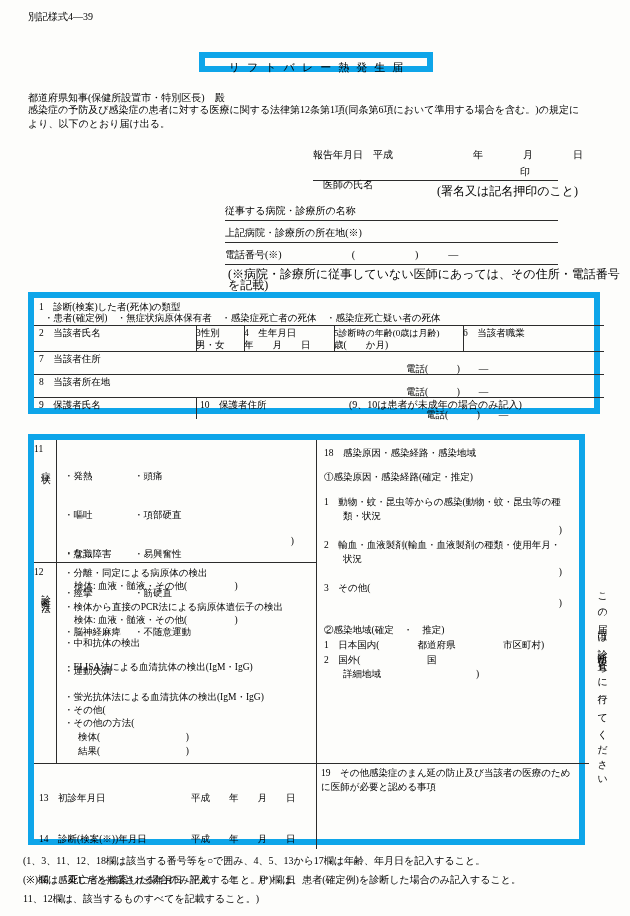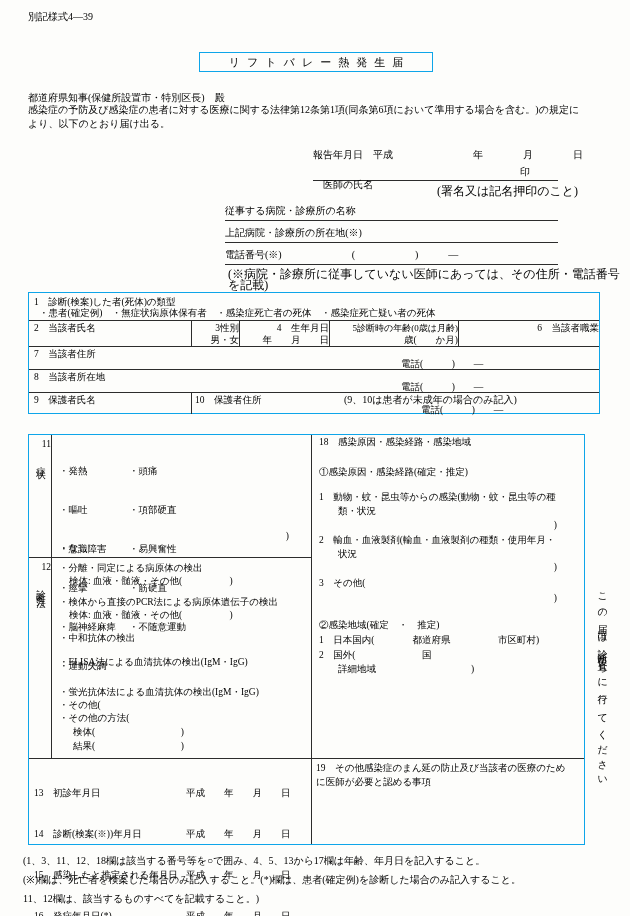--- a/index.html
+++ b/index.html
@@ -2,25 +2,25 @@
 <html><head>
 <meta charset="utf-8">
 <style>
   *{margin:0;padding:0;box-sizing:border-box}
   html,body{background:#e9e9e9}
   .page{position:relative;width:630px;height:916px;margin:0 auto;background:#fdfdfb;
         font-family:"Liberation Serif","DejaVu Serif",serif;color:#000000;overflow:hidden}
   .abs{position:absolute;white-space:pre-wrap;font-size:9.5px;line-height:12px}
   .fs10{font-size:10px;line-height:14px}
   .fs9{font-size:12px;line-height:11px}
-  .box{position:absolute;border:1px solid #0ea5e9}
+  .box{position:absolute;border:6px solid #0ea5e9}
   .bb{border-bottom:1px solid #2c2c2c}
   .hline{position:absolute;height:1px;background:#2c2c2c}
   .vline{position:absolute;width:1px;background:#2c2c2c}
-  .center{text-align:right}
+  .center{text-align:left}
   .right{text-align:right}
   .blk{display:block}
   .vert{writing-mode:vertical-rl;text-orientation:upright}
   .date-row{height:17px;white-space:pre-wrap}
   .dlabel{display:inline-block;width:152px}
   .titlebox{font-size:11px;line-height:18px;letter-spacing:7px;padding-left:7px;text-align:center}
 </style>
 </head>
 <body>
 
@@ -122,21 +122,21 @@
     <span class="abs" style="left:44px;top:305px">結果(　　　　　　　　　)</span>
 
     <div class="abs" style="left:5px;top:328px">
       <div class="date-row"><span class="dlabel">13　初診年月日</span><span>平成　　年　　月　　日</span></div>
       <div class="date-row"><span class="dlabel">14　診断(検案(※))年月日</span><span>平成　　年　　月　　日</span></div>
       <div class="date-row"><span class="dlabel">15　感染したと推定される年月日</span><span>平成　　年　　月　　日</span></div>
       <div class="date-row"><span class="dlabel">16　発病年月日(*)</span><span>平成　　年　　月　　日</span></div>
       
     </div>
 
-    <div class="abs" style="left:290px;top:1px">18　感染原因・感染経路・感染地域</div>
+    <div class="abs" style="left:290px;top:7px">18　感染原因・感染経路・感染地域</div>
     <div class="abs" style="left:290px;top:31px">①感染原因・感染経路(確定・推定)</div>
     <div class="abs" style="left:290px;top:55px;width:264px;line-height:14px">1　動物・蚊・昆虫等からの感染(動物・蚊・昆虫等の種
 　　類・状況</div>
     <div class="abs right" style="left:290px;top:84px;width:238px">)</div>
     <div class="abs" style="left:290px;top:98px;width:264px;line-height:14px">2　輸血・血液製剤(輸血・血液製剤の種類・使用年月・
 　　状況</div>
     <div class="abs right" style="left:290px;top:126px;width:238px">)</div>
     <div class="abs" style="left:290px;top:142px">3　その他(</div>
     <div class="abs right" style="left:290px;top:157px;width:238px">)</div>
     <div class="abs" style="left:290px;top:184px">②感染地域(確定　・　推定)</div>

